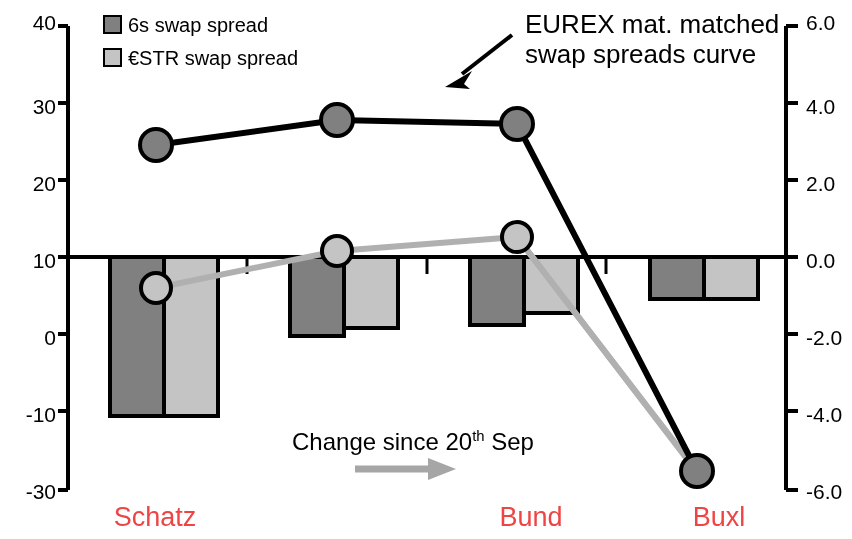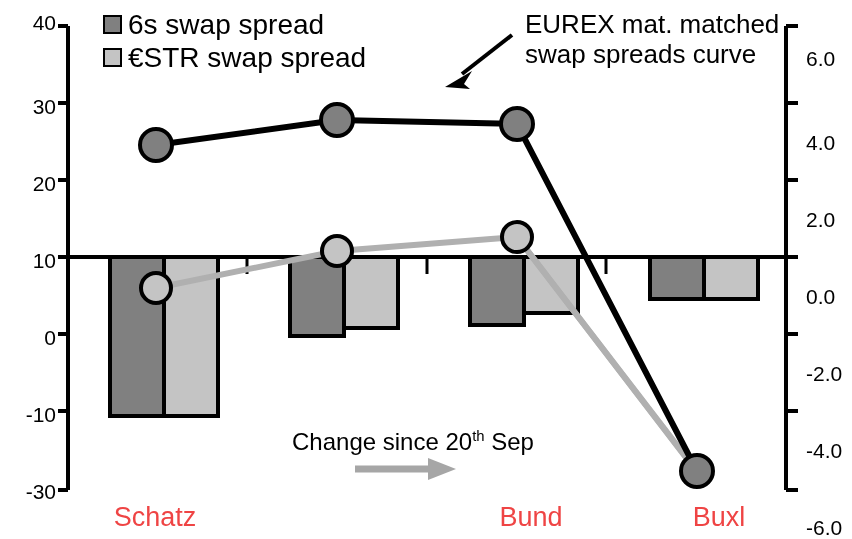--- a/index.html
+++ b/index.html
@@ -20,21 +20,20 @@
     font-size: 21px;
     color: #000000;
     line-height: 1;
     white-space: nowrap;
   }
   .tick-label.left {
     text-align: right;
   }
   .tick-label.right {
     text-align: center;
-    margin-top: 36px;
   }
   .cat-label {
     position: absolute;
     font-size: 27px;
     color: #ef4444;
     text-align: center;
     white-space: nowrap;
     line-height: 1;
   }
   #legend {
@@ -51,21 +50,21 @@
     width: 19px;
     height: 19px;
     border: 2px solid #000000;
     box-sizing: border-box;
     margin-right: 6px;
     flex: none;
   }
   .legend-swatch.dark { background: #808080; }
   .legend-swatch.light { background: #c4c4c4; }
   .legend-text {
-    font-size: 28px;
+    font-size: 20px;
     color: #000000;
     line-height: 1;
     white-space: nowrap;
   }
   .annot {
     position: absolute;
     font-size: 26px;
     color: #000000;
     line-height: 1.15;
     white-space: nowrap;

